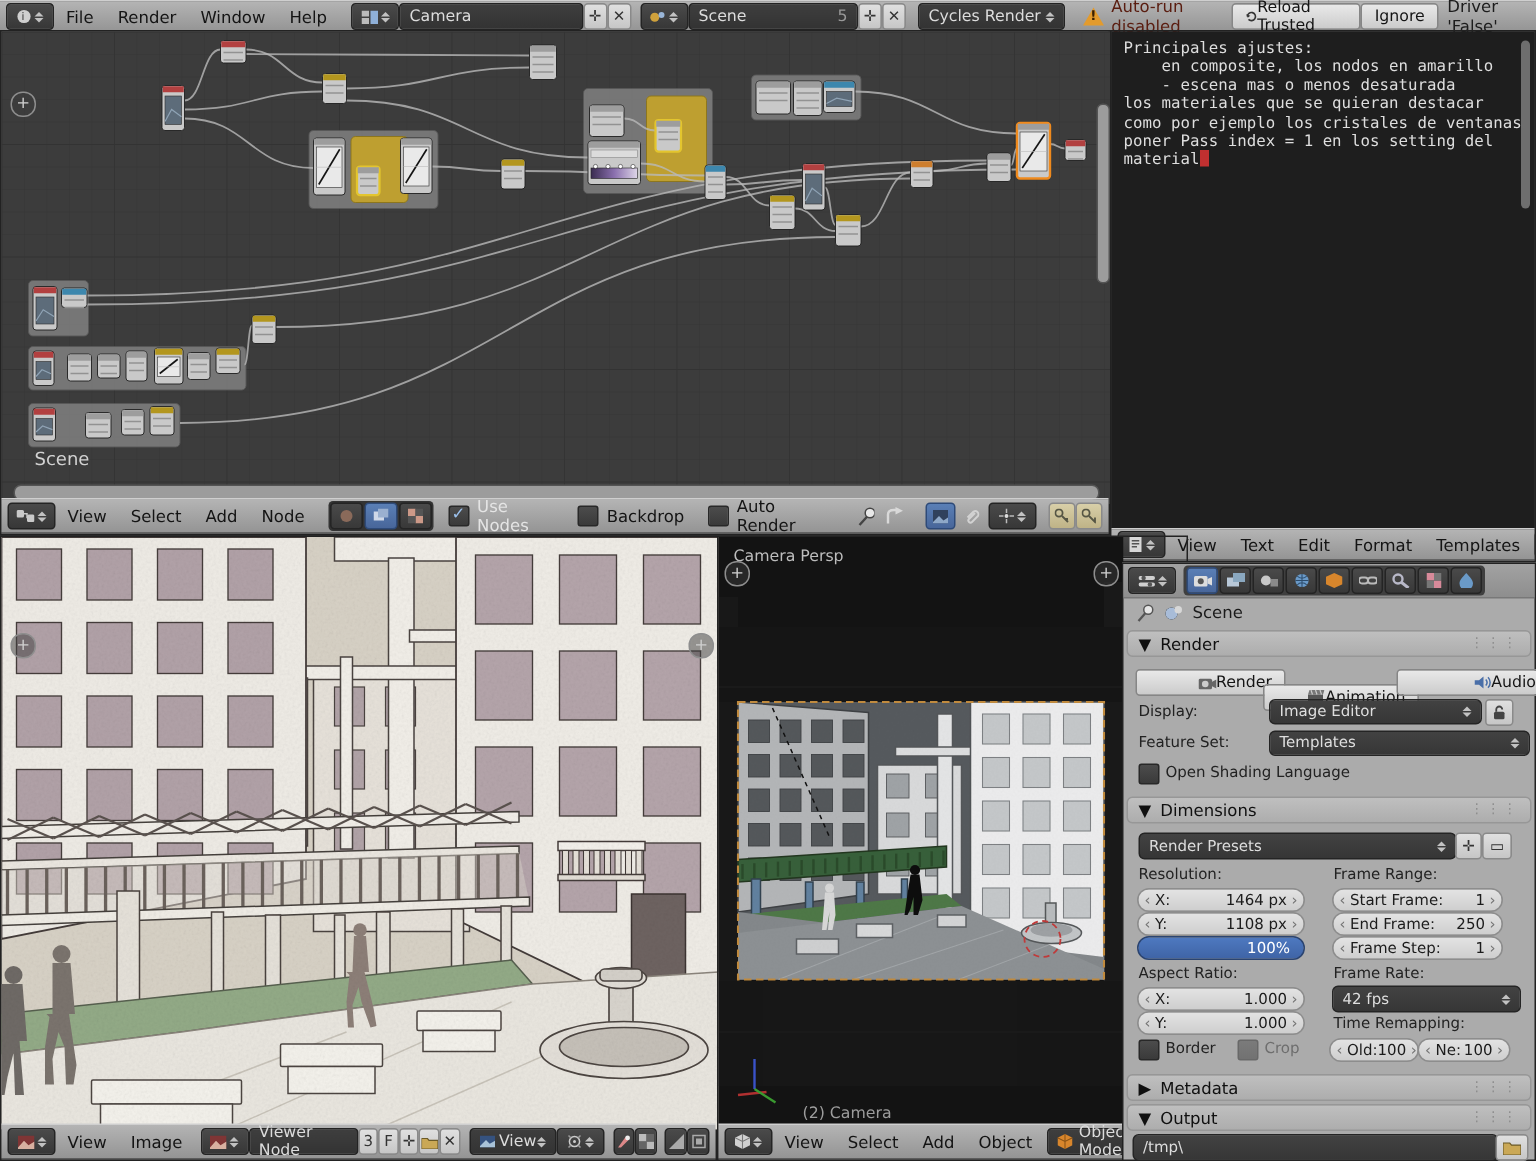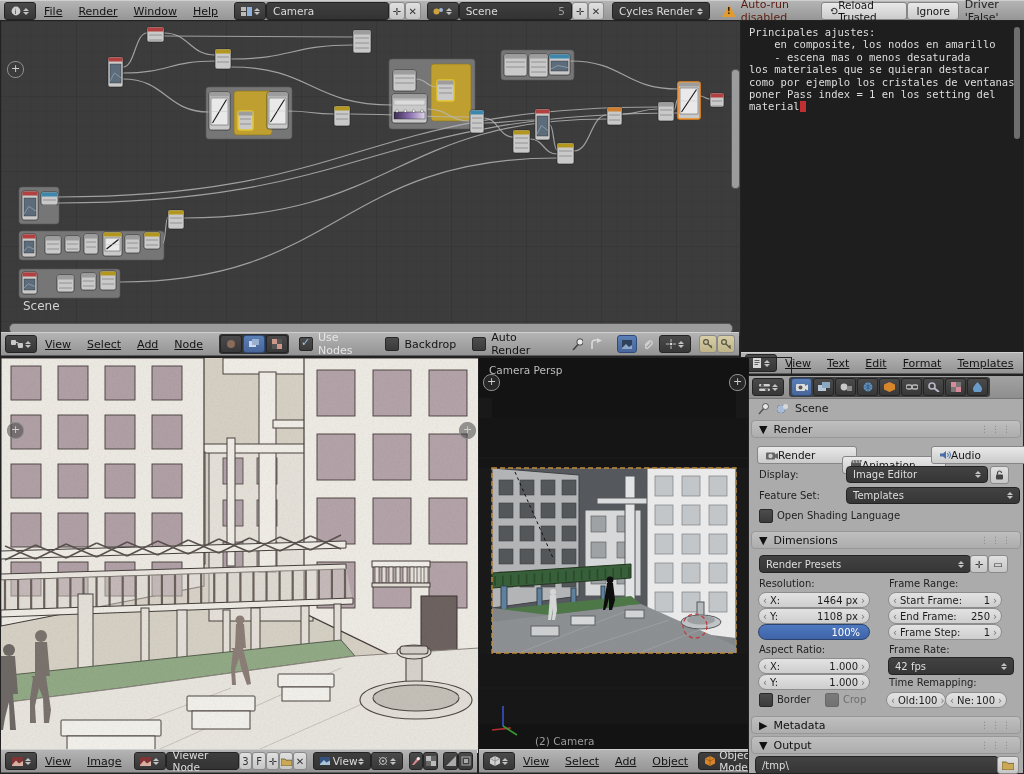--- a/index.html
+++ b/index.html
@@ -1,27 +1,27 @@
 <!DOCTYPE html>
 <html><head>
 <meta charset="utf-8">
 <style>
   html,body{margin:0;padding:0;background:#1a1a1a;}
   #app{position:relative;width:1024px;height:774px;font-family:"DejaVu Sans",sans-serif;font-size:11px;overflow:hidden;background:#3f3f3f;}
   .area{position:absolute;box-sizing:border-box;border:1px solid #222;}
   
   .hbar{position:absolute;left:0;right:0;height:22px;background:linear-gradient(#b4b4b4,#949494);border-top:1px solid #cfcfcf;border-bottom:1px solid #5c5c5c;display:flex;align-items:center;padding:0 4px;color:#141414;}
-  .menu{padding:0 8px;color:#141414;font-size:11px;text-decoration:underline;}
+  .menu{padding:0 8px;color:#141414;font-size:11px;}
   .etype{height:16px;min-width:26px;background:linear-gradient(#4a4a4a,#373737);border:1px solid #242424;border-radius:3px;display:flex;align-items:center;justify-content:center;gap:2px;padding:0 2px;}
   .ud{display:flex;flex-direction:column;gap:1px;}
   .ud i{display:block;width:0;height:0;border-left:3px solid transparent;border-right:3px solid transparent;}
   .ud .u{border-bottom:3px solid #c2c2c2;}
   .ud .d{border-top:3px solid #c2c2c2;}
   .dfield{background:linear-gradient(#3e3e3e,#333);border:1px solid #232323;border-radius:3px;color:#dcdcdc;display:flex;align-items:center;padding:0 6px;height:16px;font-size:10.5px;}
-  .wbtn{background:linear-gradient(#e9e9e9,#cbcbcb);border:1px solid #868686;border-radius:3px;color:#141414;height:16px;display:flex;align-items:center;justify-content:flex-start;gap:0;padding:0 8px;font-size:10.5px;}
+  .wbtn{background:linear-gradient(#e9e9e9,#cbcbcb);border:1px solid #868686;border-radius:3px;color:#141414;height:16px;display:flex;align-items:center;justify-content:flex-end;gap:0;padding:0 8px;font-size:10.5px;}
   .sqbtn{width:18px;height:16px;background:linear-gradient(#e0e0e0,#c6c6c6);border:1px solid #8a8a8a;border-radius:3px;display:flex;align-items:center;justify-content:center;color:#333;font-size:10px;}
   .dkbtn{width:20px;height:16px;background:linear-gradient(#4a4a4a,#383838);border:1px solid #242424;border-radius:3px;display:flex;align-items:center;justify-content:center;color:#c9c9c9;font-size:9px;}
   .dkbtn.sel{background:linear-gradient(#5a7fb6,#48669a);border-color:#2e4a78;}
   .cb{width:12px;height:12px;background:linear-gradient(#4c4c4c,#3a3a3a);border:1px solid #282828;border-radius:2px;position:relative;flex:none;}
   .cb.on::after{content:"✓";position:absolute;left:1px;top:-2px;font-size:11px;color:#9cc2ee;font-weight:bold;}
   .cblab{padding:0 6px 0 5px;}
   
   #node-canvas{position:absolute;left:0;top:0;width:740px;height:315px;background:#3c3c3c;}
   .wire{fill:none;stroke:#b9b9b9;stroke-width:1.2;opacity:.8;}
   .nframe.g{fill:#7e7e7e;opacity:.88;stroke:#5c5c5c;stroke-width:.6;}

